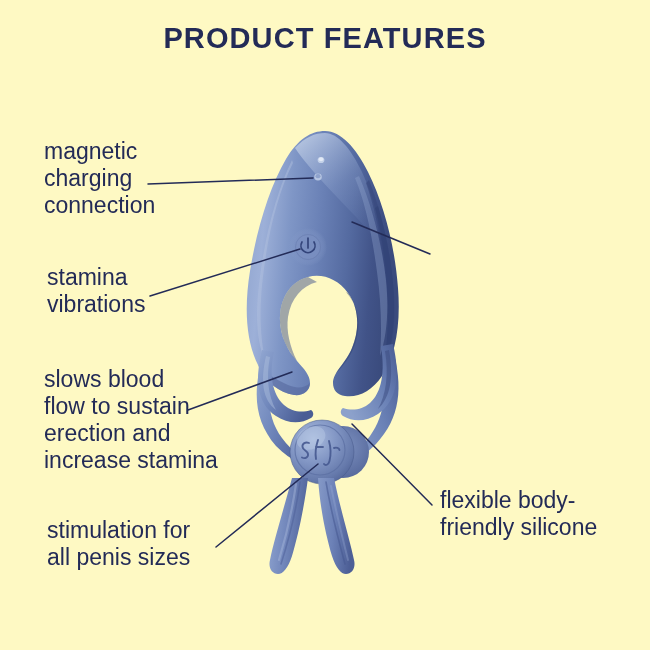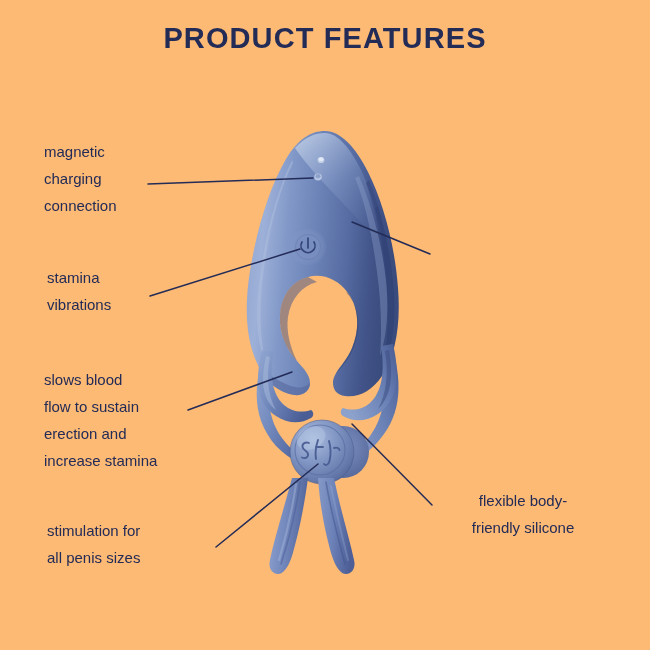--- a/index.html
+++ b/index.html
@@ -7,53 +7,53 @@
     padding: 0;
     background: #ffffff;
   }
   body {
     font-family: "Liberation Sans", sans-serif;
   }
   #infographic {
     position: relative;
     width: 650px;
     height: 650px;
-    background: #fdba74;
+    background: #fef9c3;
     overflow: hidden;
   }
   #page-title {
     position: absolute;
     top: 22px;
     left: 0;
     width: 650px;
     text-align: center;
     font-family: "Liberation Sans", sans-serif;
     font-weight: bold;
     font-size: 29px;
     letter-spacing: 1.1px;
     color: #232b57;
   }
   .callout {
     position: absolute;
     font-family: "Liberation Sans", sans-serif;
-    font-size: 15px;
+    font-size: 23px;
     line-height: 27px;
     color: #232b57;
     white-space: pre-line;
   }
   .callout-left  { text-align: left; }
   .callout-right { text-align: left; }
 
   
   #callout-magnetic  { left: 44px;  top: 138px; width: 180px; }
   #callout-control   { left: 47px;  top: 264px; width: 160px; }
   #callout-slows     { left: 44px;  top: 366px; width: 200px; }
   #callout-adjust    { left: 47px;  top: 517px; width: 180px; }
   #callout-volum     { left: 440px; top: 198px; width: 190px; }
-  #callout-flexible  { left: 428px; top: 487px; width: 190px; text-align: center; }
+  #callout-flexible  { left: 440px; top: 487px; width: 190px; }
 
   #product-stage {
     position: absolute;
     left: 0; top: 0;
     width: 650px; height: 650px;
   }
   svg.layer { position: absolute; left: 0; top: 0; }
 </style>
 </head>
 <body>

